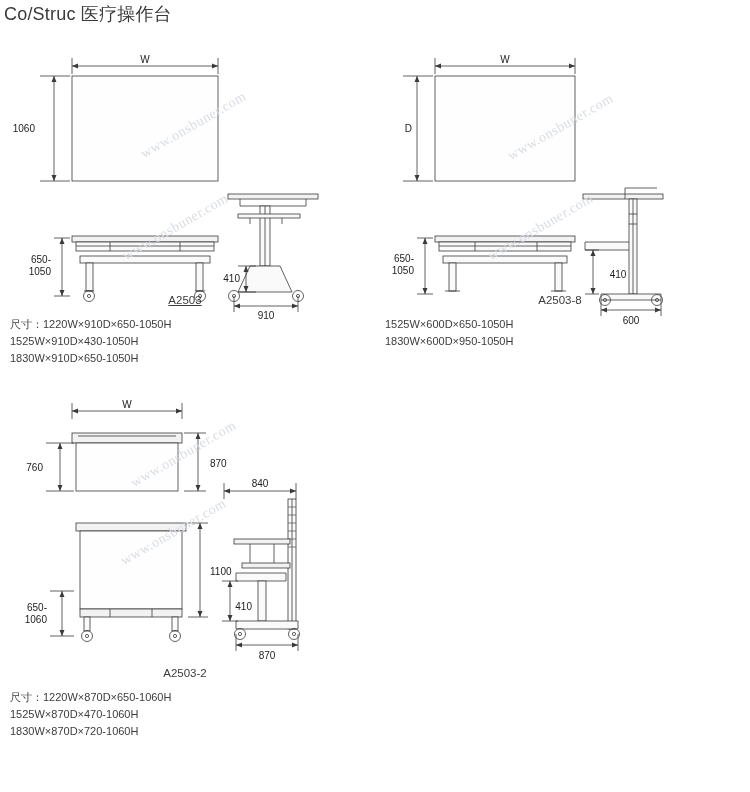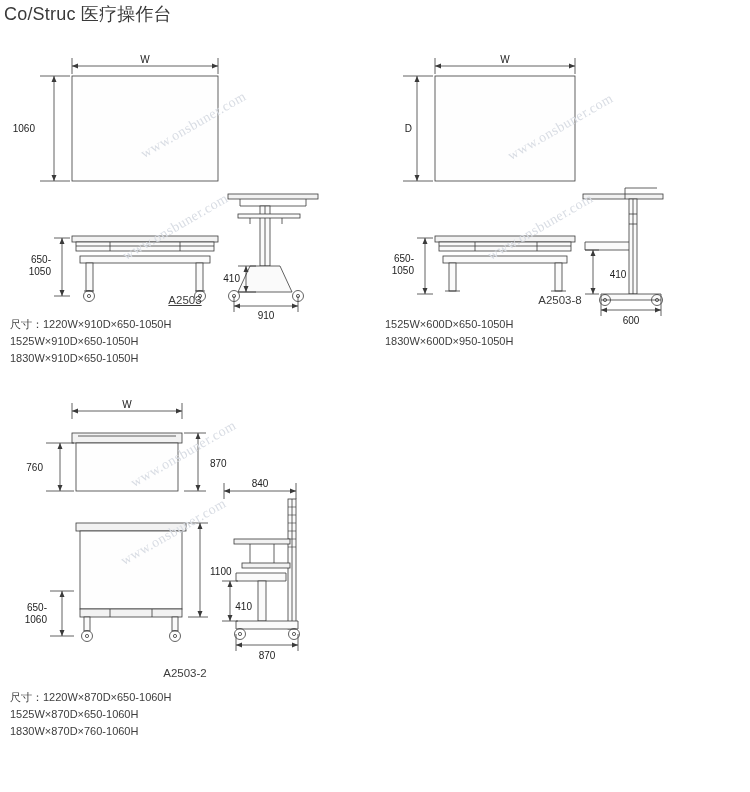--- a/index.html
+++ b/index.html
@@ -147,21 +147,21 @@
         <text x="230" y="254" text-anchor="end">410</text>
         <text x="256" y="291" text-anchor="middle">910</text>
       </g>
     </svg>
     <div class="wm" style="left:128px; top:120px;">www.onsbuner.com</div>
     <div class="wm" style="left:110px; top:222px;">www.onsbuner.com</div>
   </div>
   <div class="caption" style="top:266px;text-decoration:underline;">A2503</div>
   <div class="specs" style="top:288px;">
     <div>尺寸：1220W×910D×650-1050H</div>
-    <div>1525W×910D×650-1050H</div>
+    <div>1525W×910D×430-1050H</div>
     <div>1830W×910D×650-1050H</div>
   </div>
 </div>
 
 <div class="panel" style="left:385px; top:28px; width:350px; height:350px;">
   <div class="stage">
     <svg width="350" height="300" viewBox="0 0 350 300">
       <g stroke="#3a3a3a" fill="none" stroke-width="0.8">
 
         <rect x="50" y="48" width="140" height="105" fill="#fefefe"></rect>
@@ -339,16 +339,16 @@
         <text x="242" y="215" text-anchor="end">410</text>
         <text x="257" y="264" text-anchor="middle">870</text>
       </g>
     </svg>
     <div class="wm" style="left:118px; top:82px;">www.onsbuner.com</div>
     <div class="wm" style="left:108px; top:160px;">www.onsbuner.com</div>
   </div>
   <div class="caption" style="top:272px;">A2503-2</div>
   <div class="specs" style="top:294px;">
     <div>尺寸：1220W×870D×650-1060H</div>
-    <div>1525W×870D×650-1060H</div>
-    <div>1830W×870D×760-1060H</div>
+    <div>1525W×870D×470-1060H</div>
+    <div>1830W×870D×720-1060H</div>
   </div>
 </div>
 
 </body></html>

